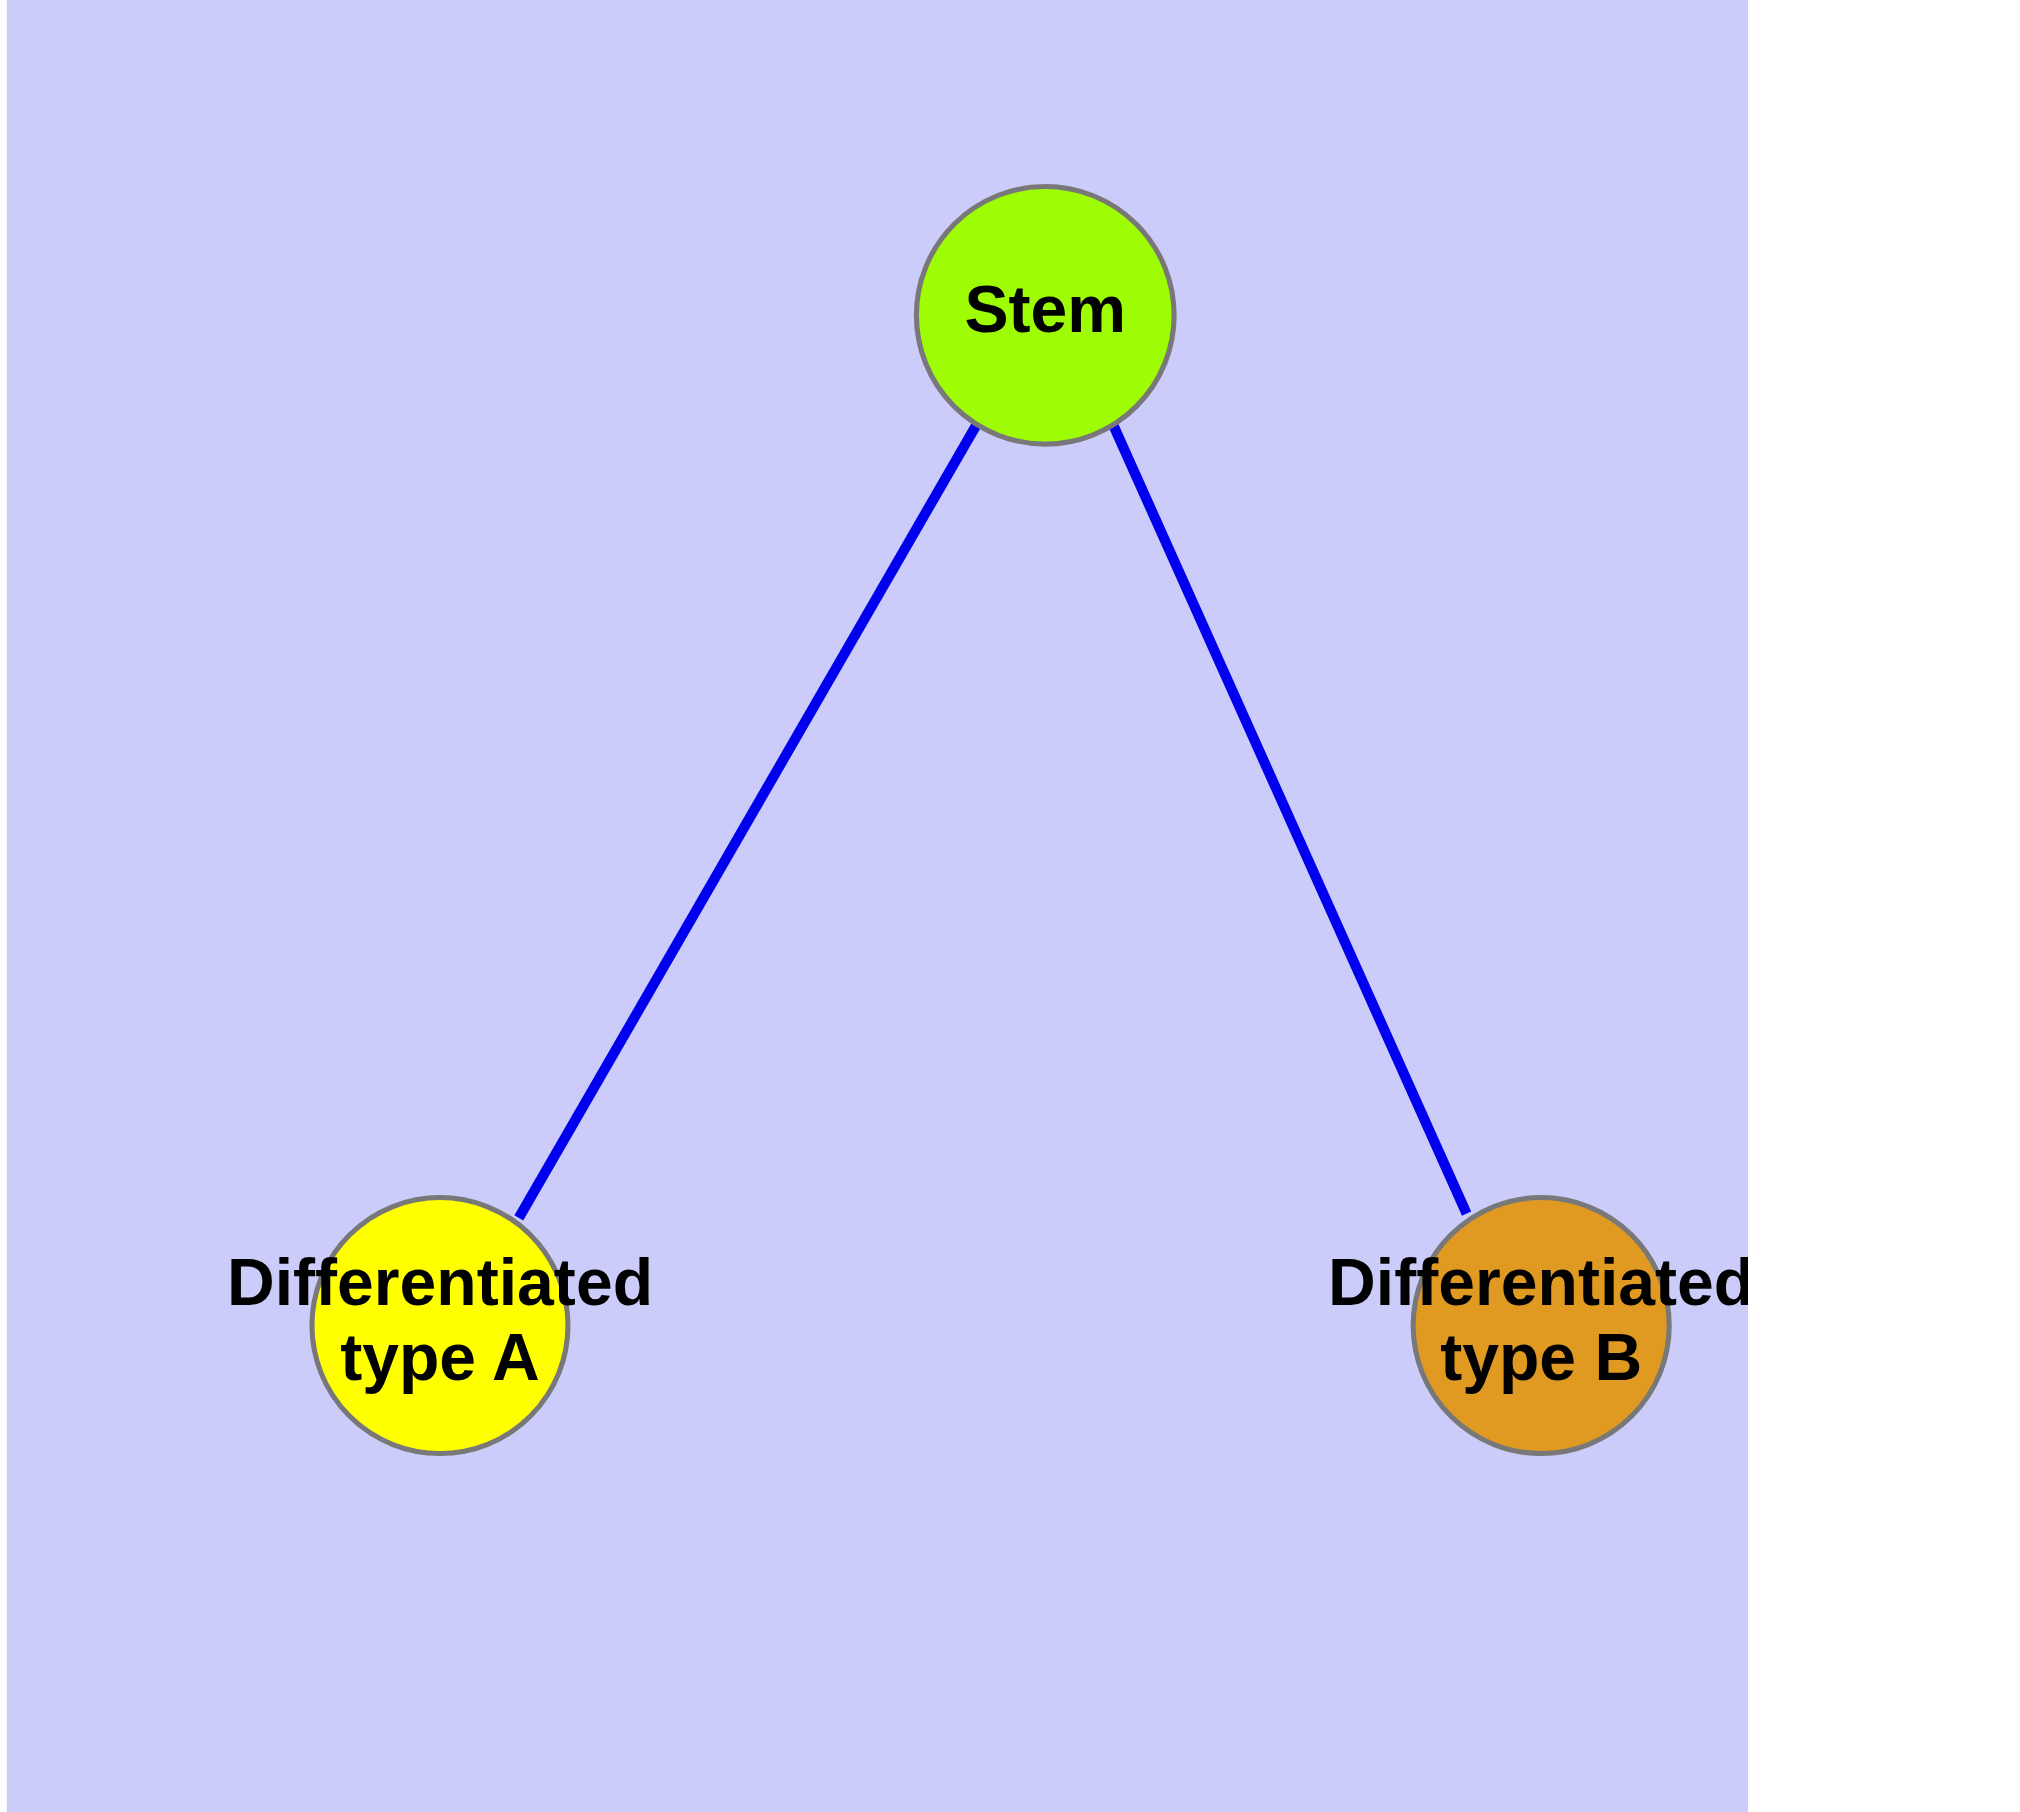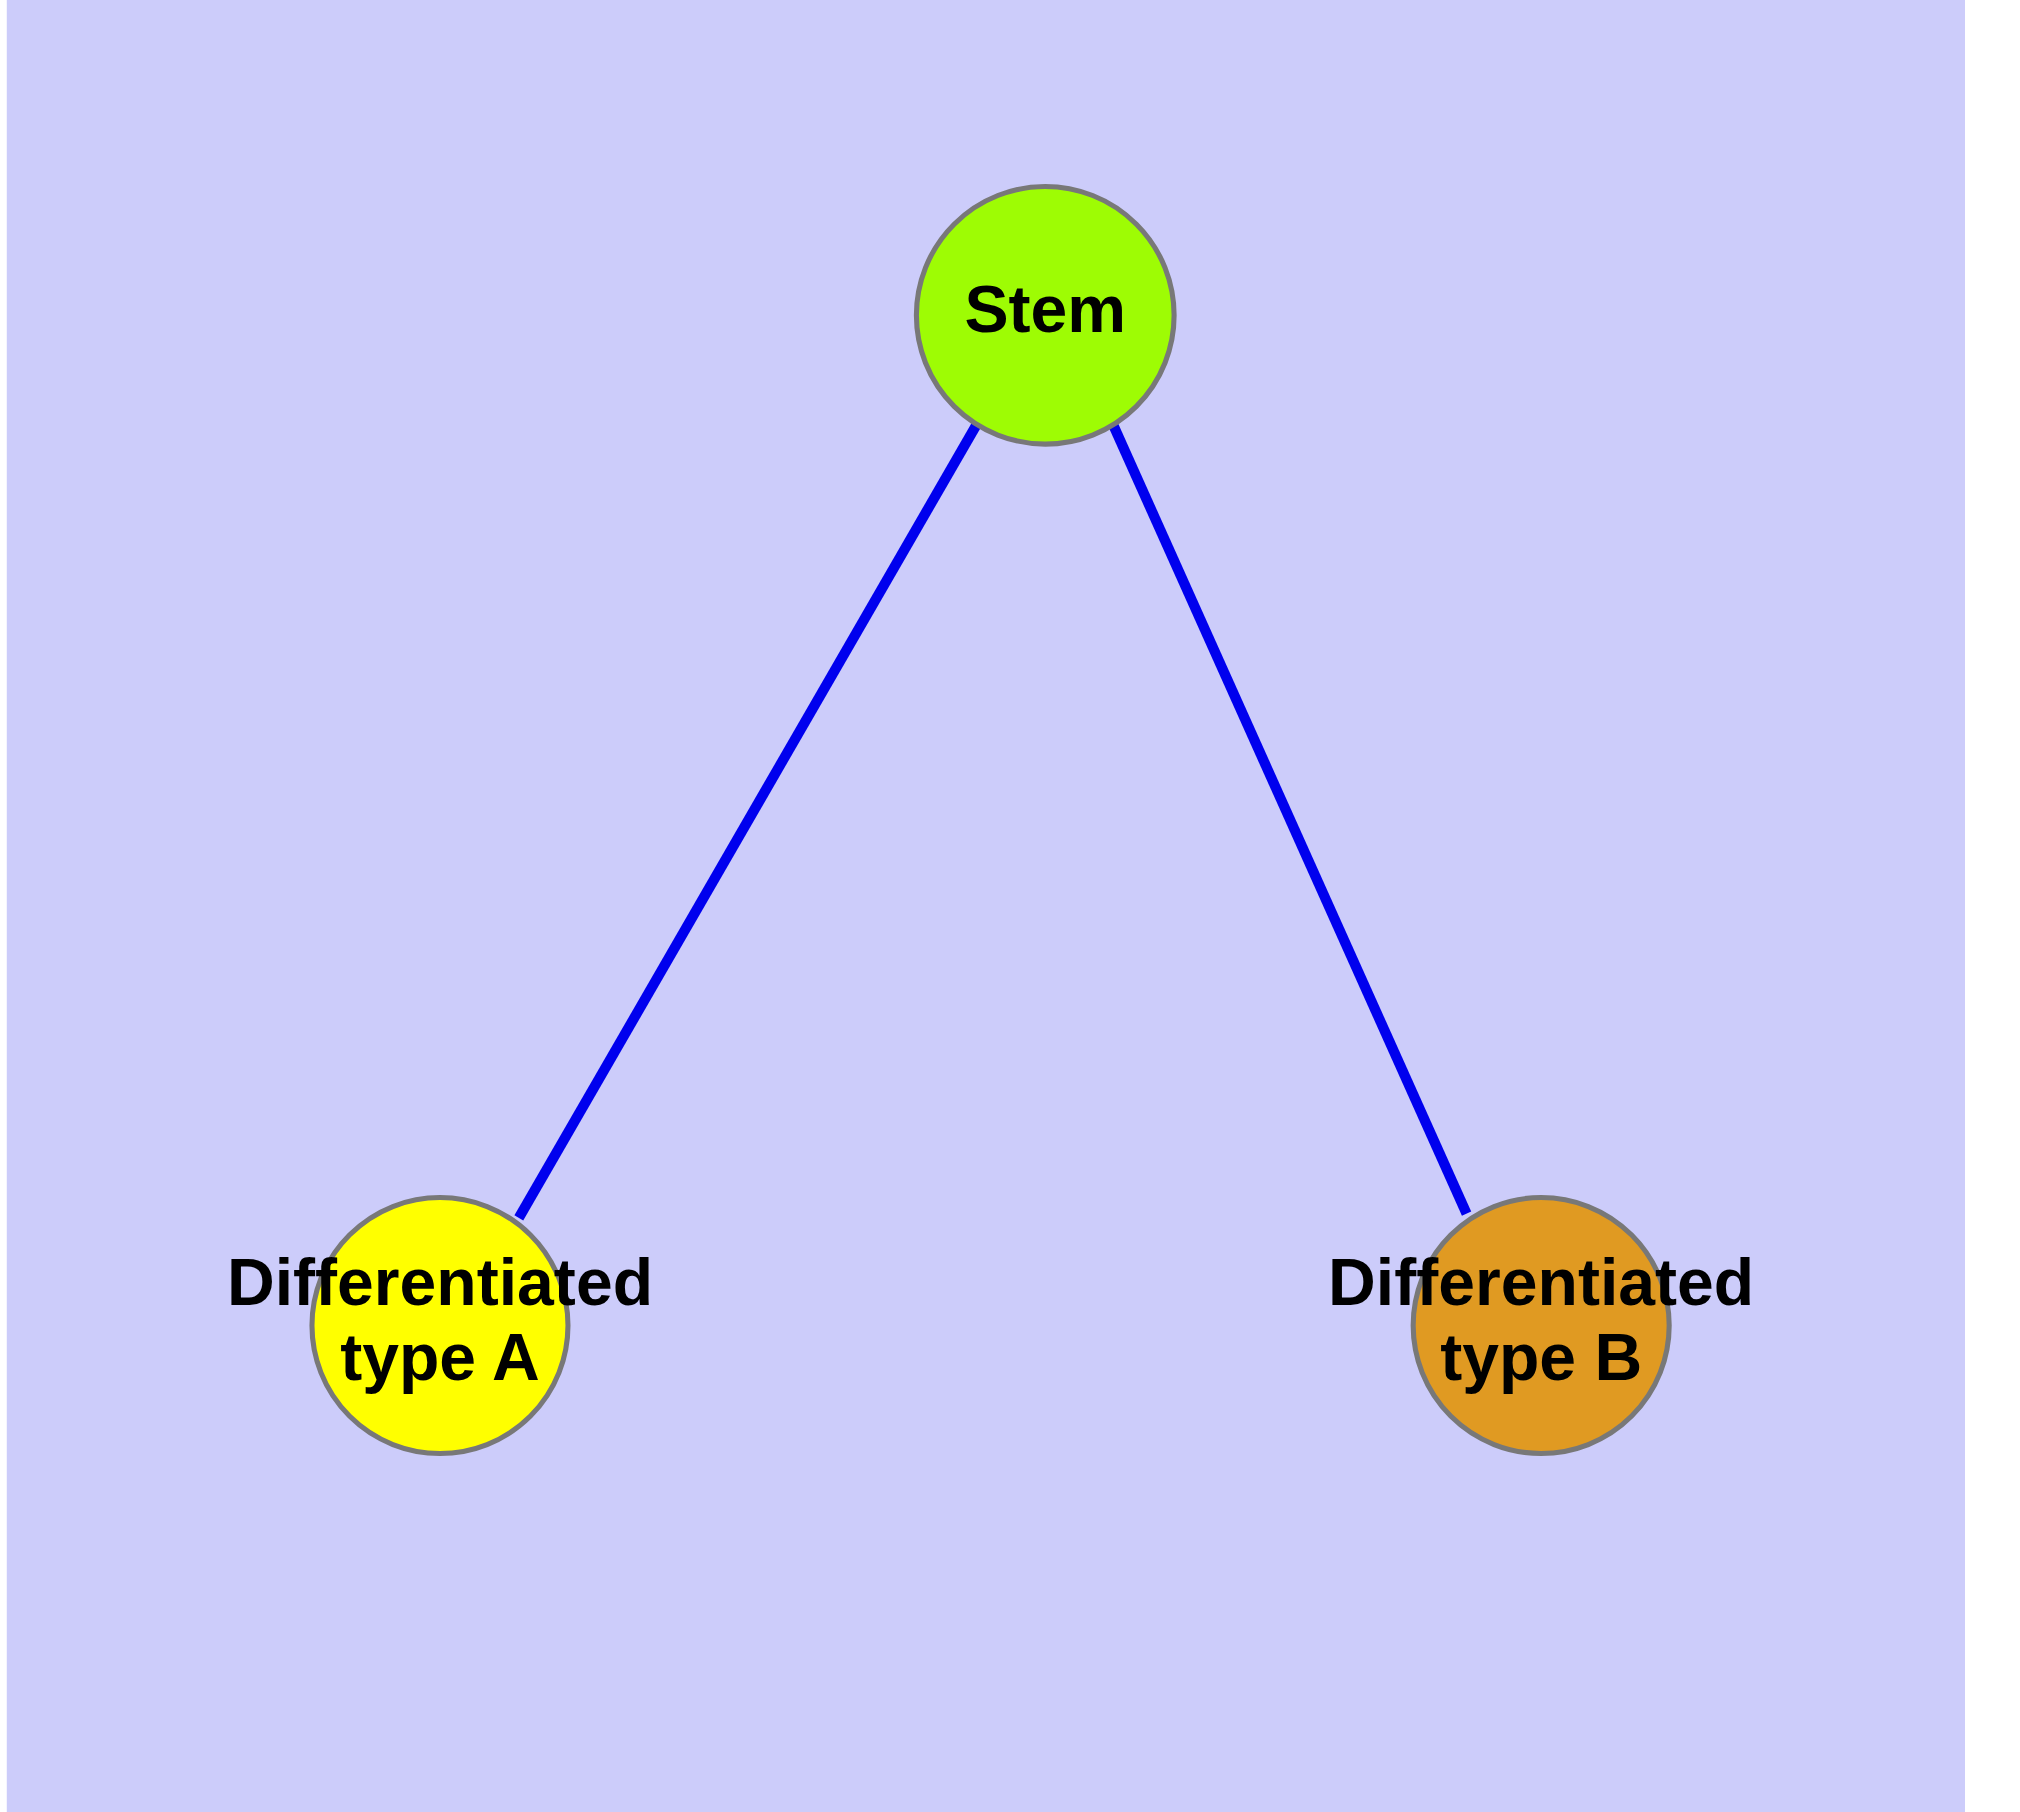--- a/index.html
+++ b/index.html
@@ -32,21 +32,21 @@
     fill: #000000;
     text-anchor: middle;
     dominant-baseline: middle;
     pointer-events: none;
     white-space: pre;
   }
 </style>
 </head>
 <body>
 
-<div id="canvas" style="width: 1965px; height: 1812px; background: #86efac;">
+<div id="canvas" style="width: 1748px; height: 1812px; background: #86efac;">
   <svg id="graph-svg" viewBox="0 0 2384 2138" preserveAspectRatio="none" xmlns="http://www.w3.org/2000/svg" style="width: 2021px; height: 1812px;">
 
     <rect id="bg-rect" x="0" y="0" width="2384" height="2138" fill="#ccccfa"></rect>
     <rect id="left-margin" x="0" y="0" width="8" height="2138" fill="#ffffff"></rect>
 
     <g id="edges-group">
         <line x1="1152" y1="501" x2="612" y2="1437" stroke="#0000ee" stroke-width="12" stroke-linecap="butt"></line>
         <line x1="1313" y1="501" x2="1730" y2="1432" stroke="#0000ee" stroke-width="12" stroke-linecap="butt"></line>
       </g>
     <g id="nodes-group">

